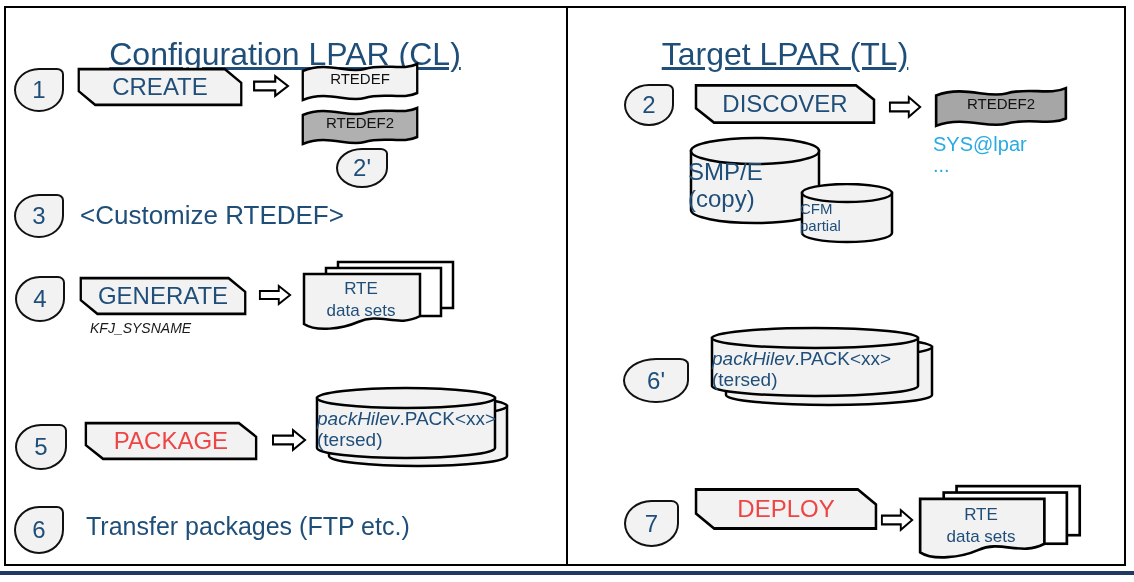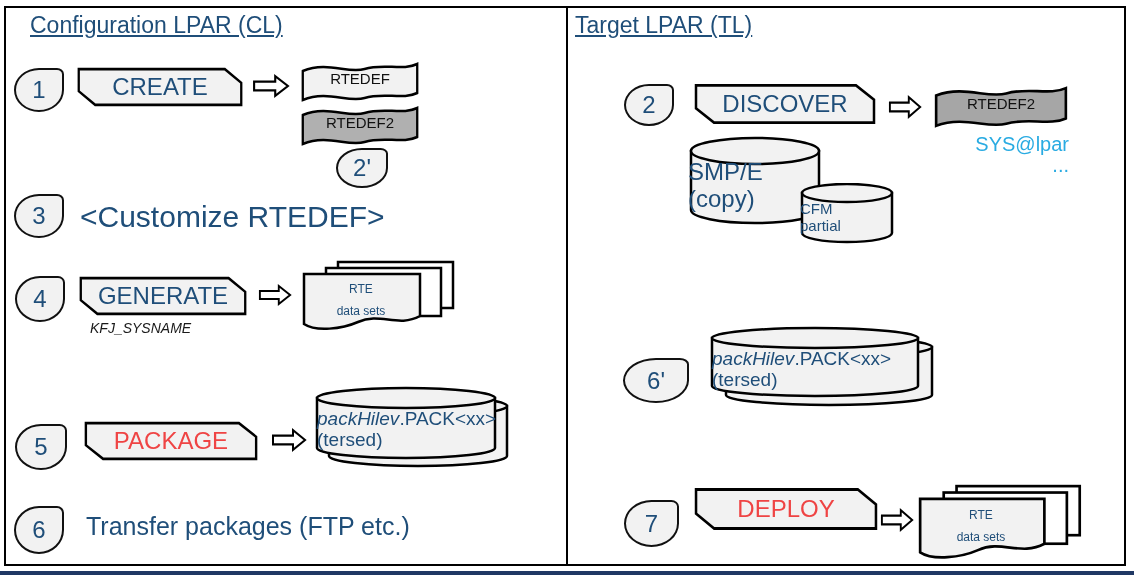--- a/index.html
+++ b/index.html
@@ -5,42 +5,42 @@
   html,body{margin:0;padding:0;background:#fff;}
   .stage{
     position:relative;width:1134px;height:582px;background:#fff;overflow:hidden;
     font-family:"Liberation Sans",sans-serif;color:#1F4E79;
   }
   .abs{position:absolute;}
   .frame{position:absolute;left:4px;top:6px;width:1122px;height:560px;border:2px solid #000;box-sizing:border-box;}
   .divider{position:absolute;left:566px;top:6px;width:0;height:560px;border-left:2px solid #000;}
   .footer-bar{position:absolute;left:0;top:571px;width:1134px;height:4px;background:#203864;}
   .title{
-    position:absolute;text-align:left;font-size:23px;color:#1F4E79;
-    text-decoration:underline;white-space:nowrap;
+    position:absolute;text-align:center;font-size:32px;color:#1F4E79;
+    text-decoration:underline;white-space:nowrap;margin-top:24px;
   }
   .badge{
     position:absolute;box-sizing:border-box;border:2.5px solid #111;background:#F2F2F2;
     border-radius:50% 14% 50% 50%;display:flex;align-items:center;justify-content:center;
     color:#1F4E79;font-size:24px;
   }
   .btn{position:absolute;}
   .btn svg{position:absolute;left:0;top:0;width:100%;height:100%;}
   .btn-label{
     position:absolute;left:0;top:0;width:100%;height:100%;
     display:flex;align-items:center;justify-content:center;
     font-size:24px;color:#1F4E79;white-space:nowrap;
   }
   .btn-label.cyan{color:#ef4444;}
   .arrow{position:absolute;}
   .doclabel{position:absolute;text-align:center;color:#111;font-size:15px;white-space:nowrap;}
   .navtxt{position:absolute;color:#1F4E79;white-space:nowrap;}
   .blktxt{position:absolute;color:#1a1a1a;white-space:nowrap;}
-  .cyantxt{position:absolute;color:#29ABE2;text-align:right;white-space:nowrap;}
-  .stacklabel{position:absolute;text-align:center;color:#1F4E79;font-size:12px;line-height:22px;white-space:nowrap;}
+  .cyantxt{position:absolute;color:#29ABE2;text-align:left;white-space:nowrap;}
+  .stacklabel{position:absolute;text-align:center;color:#1F4E79;font-size:17px;line-height:22px;white-space:nowrap;}
   .cyllabel{position:absolute;text-align:left;color:#1F4E79;font-size:19px;line-height:21px;white-space:nowrap;}
   .it{font-style:italic;}
 </style>
 </head>
 <body>
 
 <div class="stage">
 
   <div class="frame"></div>
   <div class="divider"></div>
@@ -73,21 +73,21 @@
   </svg>
   <div class="doclabel" style="left:300px;top:114px;width:120px;">RTEDEF2</div>
 
   <div class="badge" style="left:336px;top:148px;width:52px;height:40px;">
     <span>2'</span>
   </div>
 
   <div class="badge" style="left:14px;top:194px;width:50px;height:44px;">
     <span>3</span>
   </div>
-  <div class="navtxt" style="left:80px;top:200px;font-size:30px;">&lt;Customize RTEDEF&gt;</div>
+  <div class="navtxt" style="left:80px;top:200px;font-size:26px;">&lt;Customize RTEDEF&gt;</div>
 
   <div class="badge" style="left:15px;top:276px;width:50px;height:46px;">
     <span>4</span>
   </div>
 
   <div class="btn" style="left:78px;top:275px;width:170px;height:42px;">
     <svg viewBox="0 0 184 40" preserveAspectRatio="none">
       <path d="M3,3 L163,3 L181,16 L181,37 L21,37 L3,24 Z" fill="#F2F2F2" stroke="#000" stroke-width="2.5"></path>
     </svg>
     <div class="btn-label">GENERATE</div>

